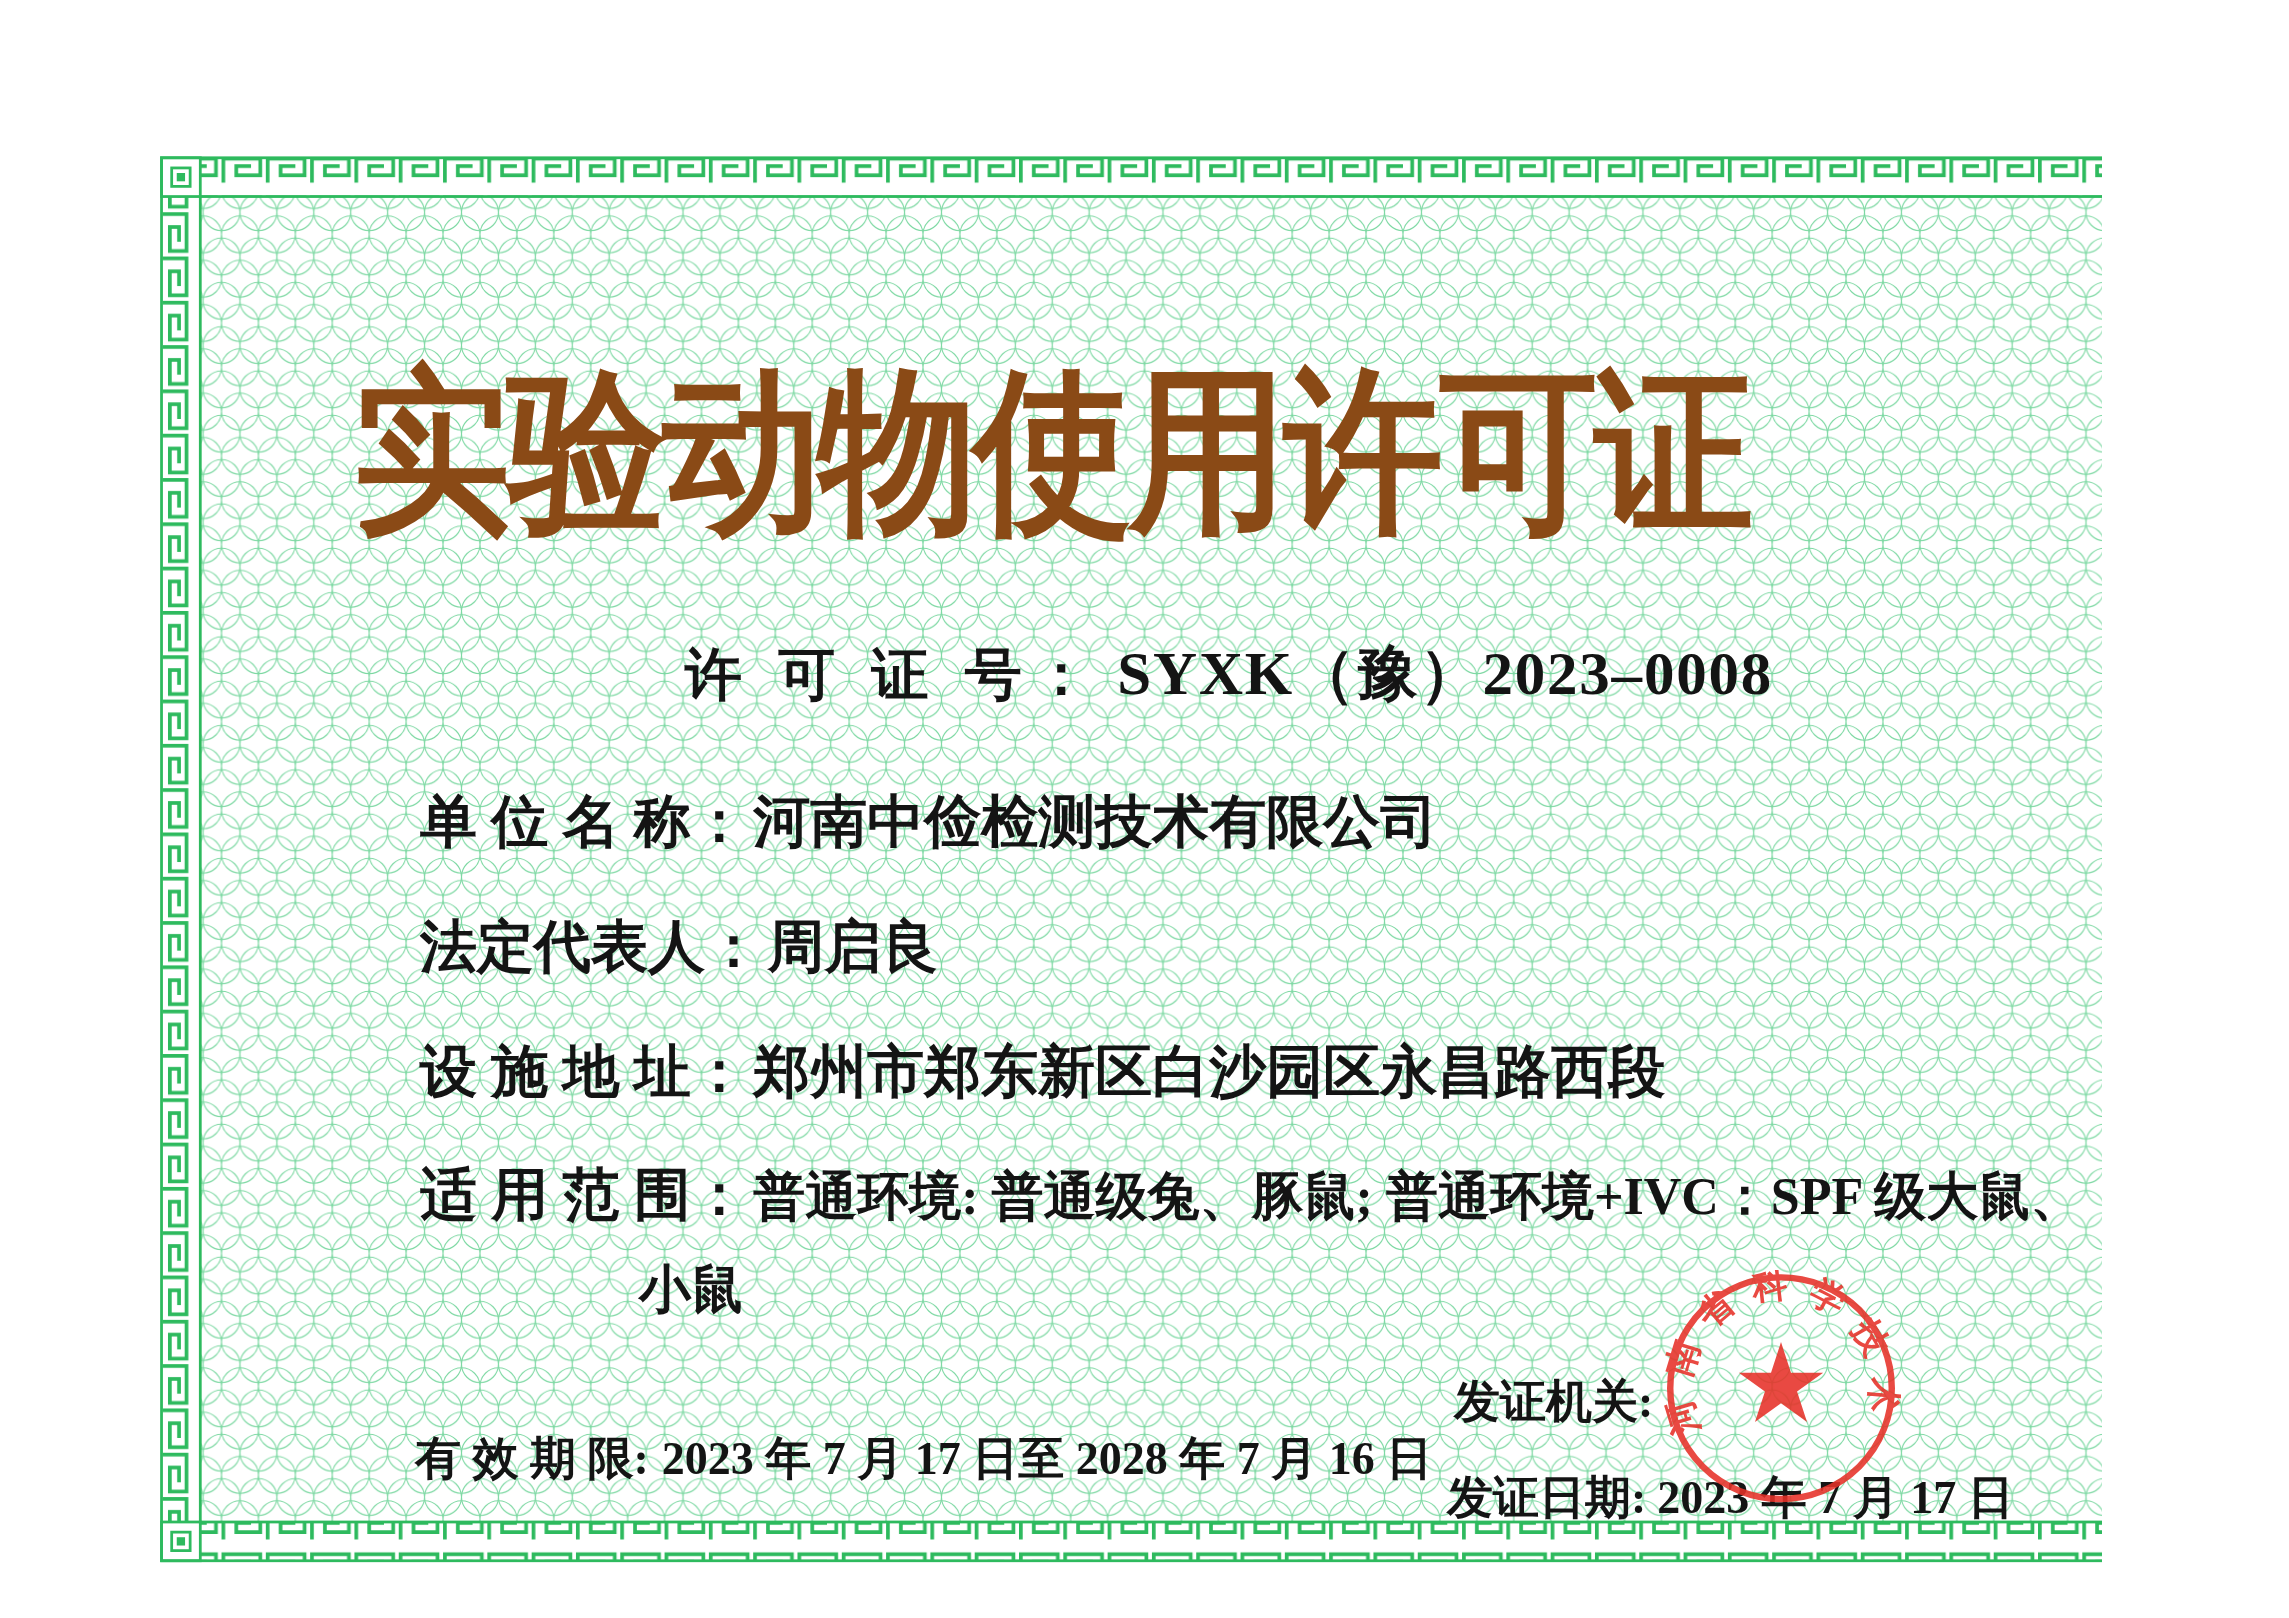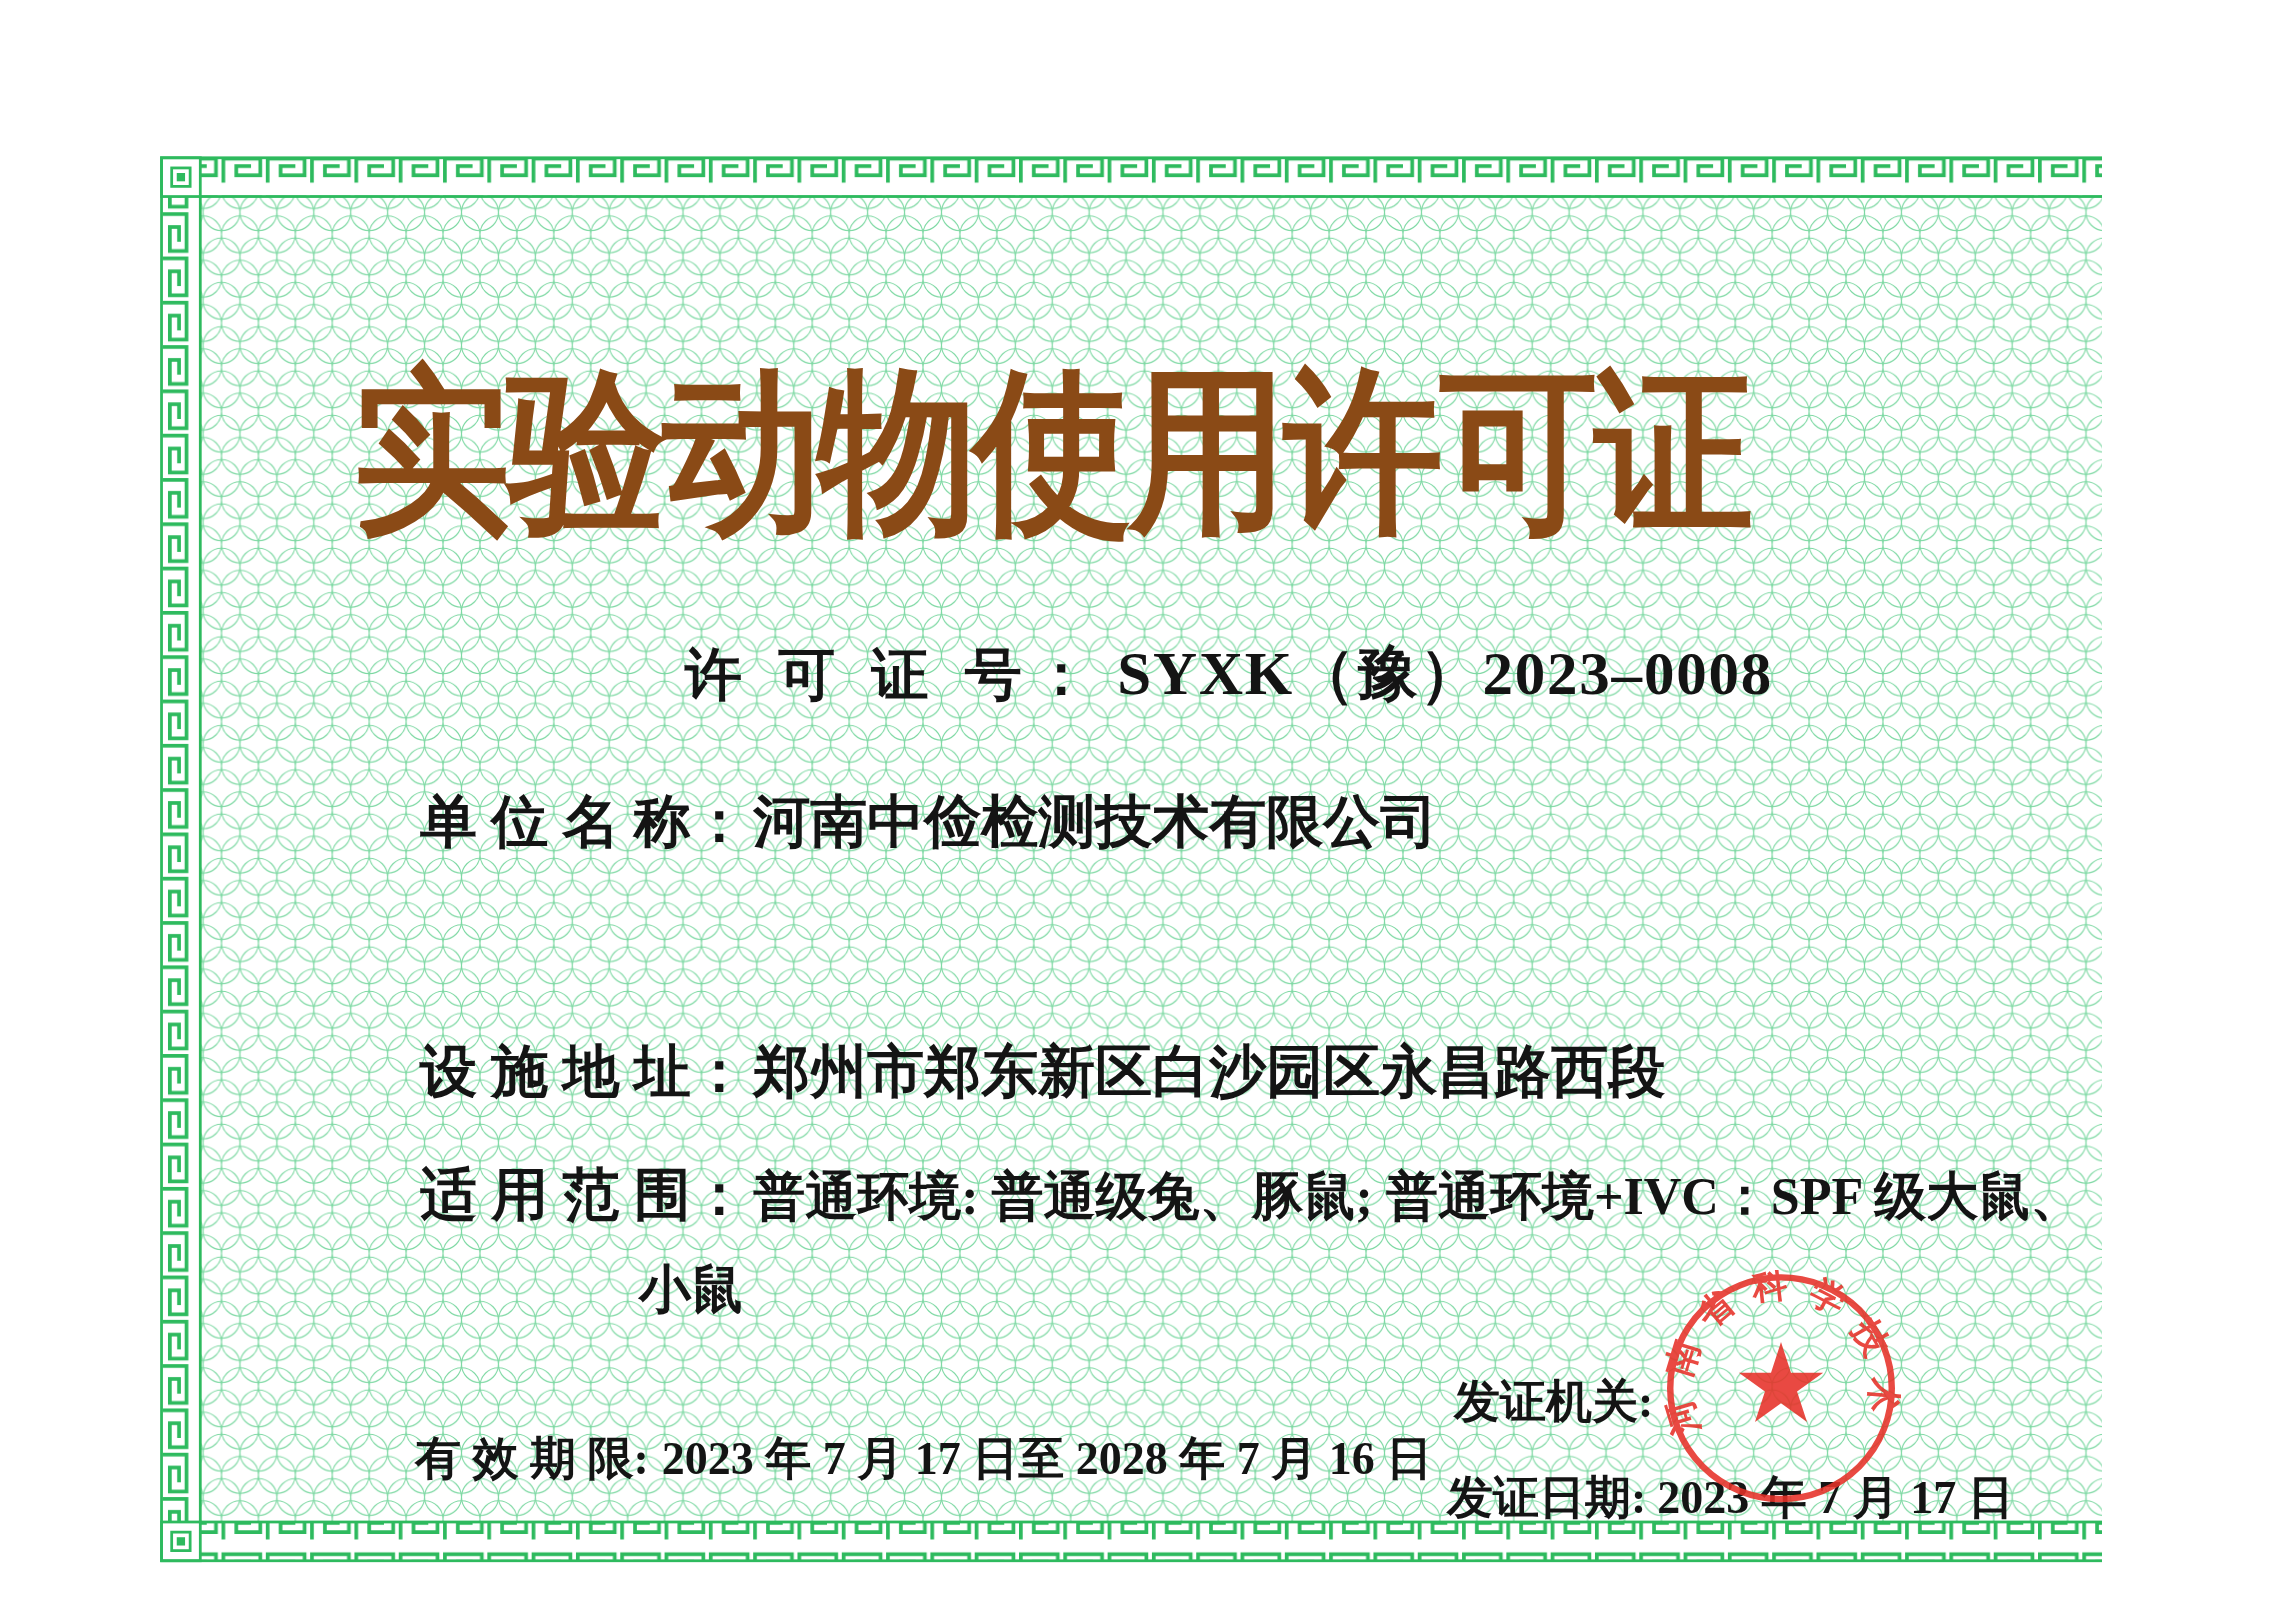--- a/index.html
+++ b/index.html
@@ -101,20 +101,23 @@
   <div class="abs title">实验动物使用许可证</div>
 
   <div class="abs license-row">
     <span class="license-label">许 可 证 号：</span><span class="license-value">SYXK（豫）2023–0008</span>
   </div>
 
   <div class="abs field-row row-1">
     <span class="flabel">单 位 名 称：</span><span class="fvalue">河南中俭检测技术有限公司</span>
   </div>
 
+  <div class="abs field-row row-2">
+    <span class="flabel">法定代表人：</span><span class="fvalue">周启良</span>
+  </div>
 
   <div class="abs field-row row-3">
     <span class="flabel">设 施 地 址：</span><span class="fvalue">郑州市郑东新区白沙园区永昌路西段</span>
   </div>
 
   <div class="abs field-row row-4">
     <span class="flabel">适 用 范 围：</span><span class="fvalue">普通环境: 普通级兔、豚鼠; 普通环境+IVC：SPF 级大鼠、</span>
   </div>
   <div class="abs wrap-line">小鼠</div>
 

